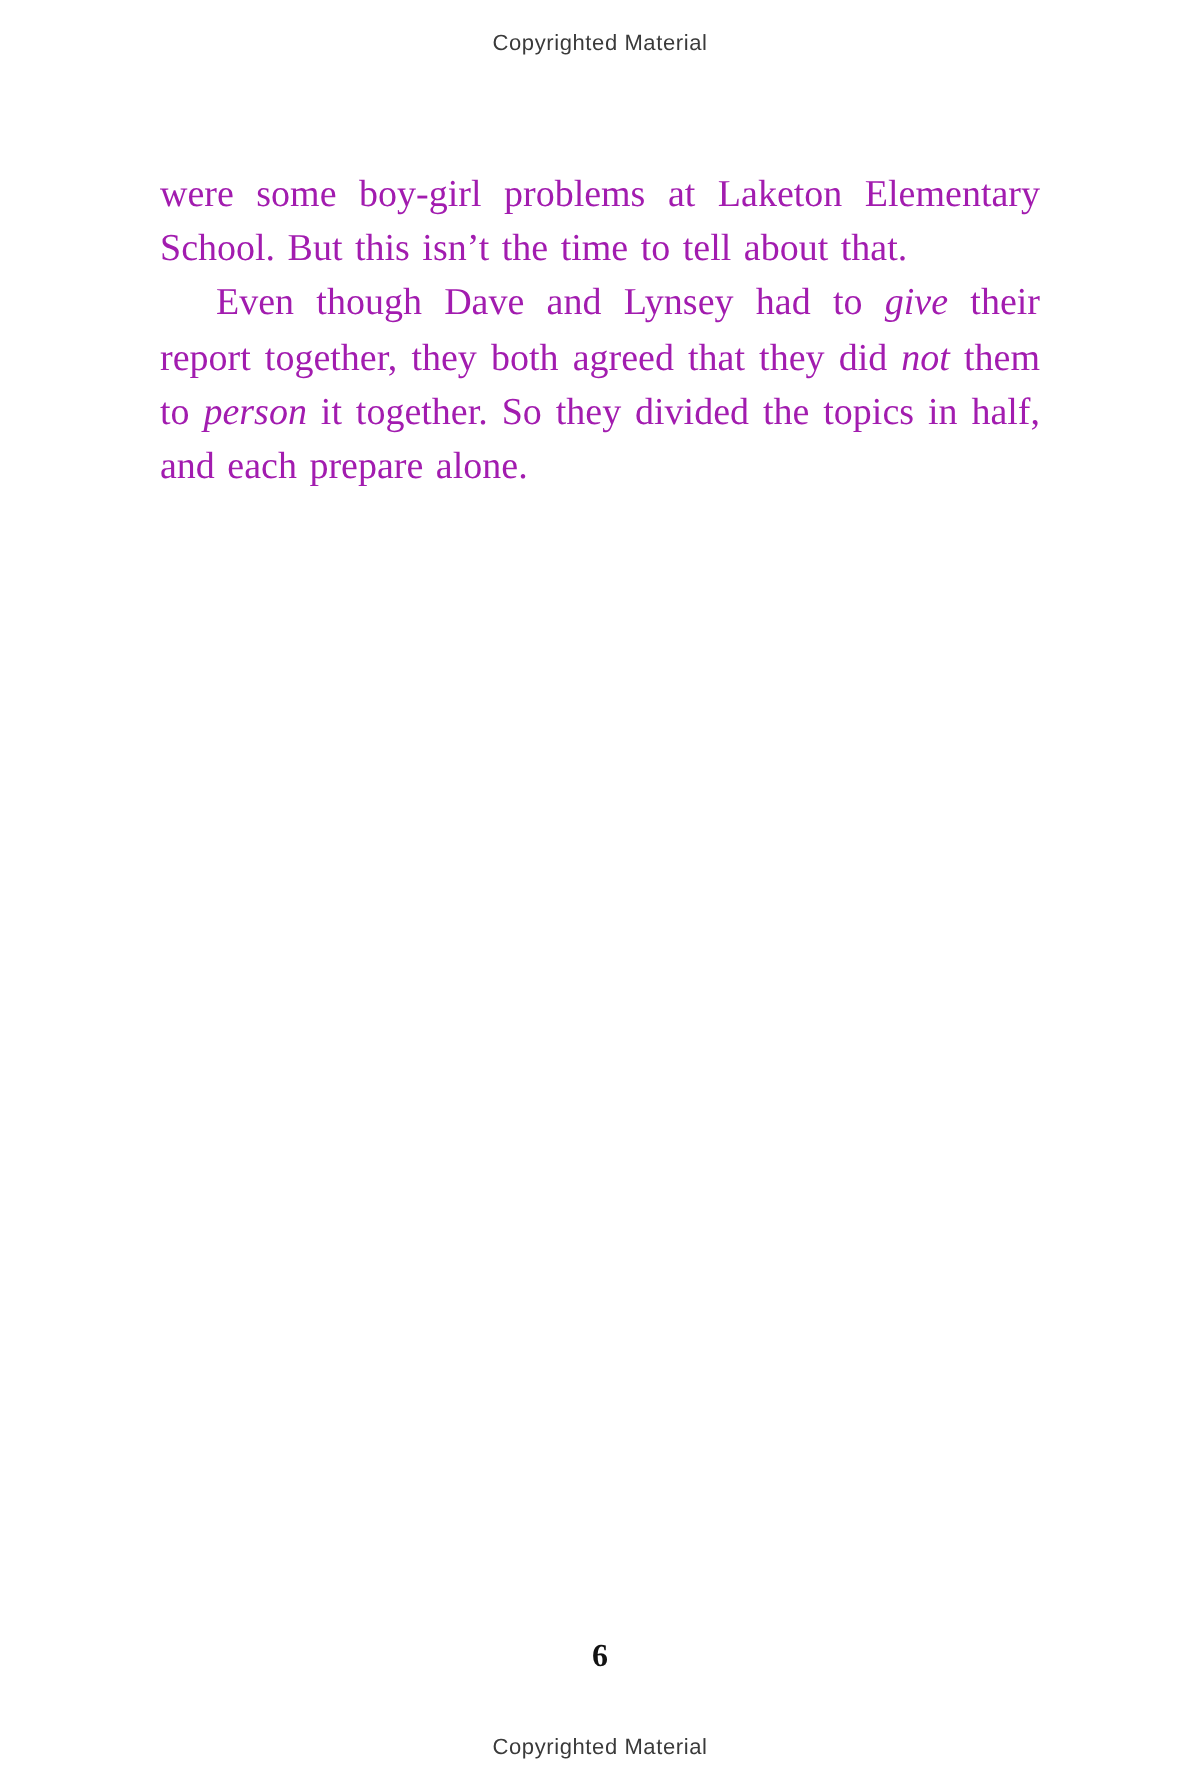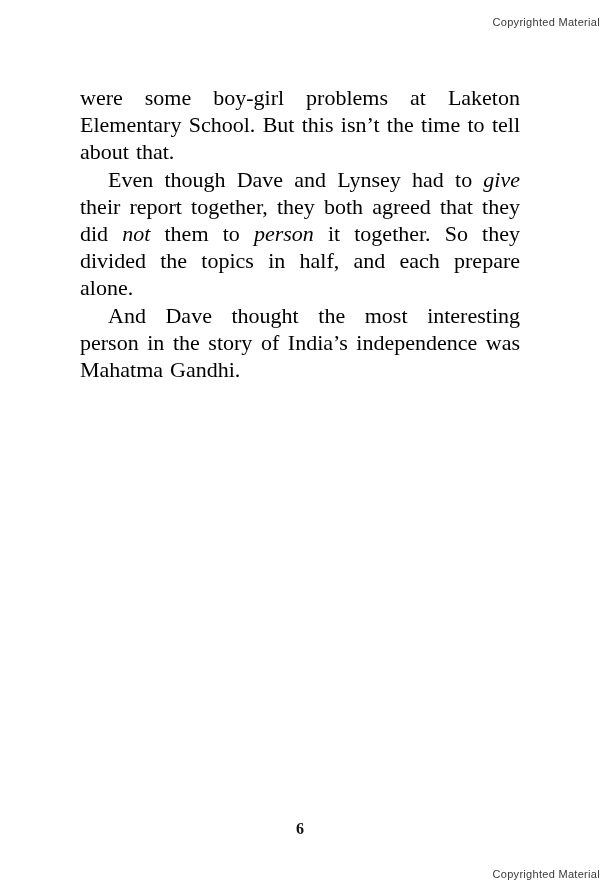--- a/index.html
+++ b/index.html
@@ -12,36 +12,36 @@
     width: 600px;
     height: 894px;
     background: #ffffff;
     overflow: hidden;
     font-family: "Liberation Serif", serif;
   }
   .notice {
     position: absolute;
     left: 0;
     width: 100%;
-    text-align: right;
+    text-align: center;
     font-family: "Liberation Sans", sans-serif;
     font-size: 11px;
     color: #3a3a3a;
     letter-spacing: 0.3px;
   }
   .notice-top { top: 16px; }
   .notice-bottom { bottom: 14px; }
   .body-text {
     position: absolute;
     top: 84px;
     left: 80px;
     width: 440px;
-    font-size: 22px;
+    font-size: 19px;
     line-height: 27.2px;
-    color: #000000;
+    color: #a21caf;
     text-align: justify;
     word-spacing: 1.5px;
     font-family: Liberation Serif, serif;
   }
   .body-text p {
     margin: 0;
     text-indent: 28px;
   }
   .body-text p.no-indent {
     text-indent: 0;
@@ -64,20 +64,19 @@
 </head>
 <body>
 
 <div class="page">
 
   <div class="notice notice-top">Copyrighted Material</div>
 
   <div class="body-text">
       <p class="no-indent"><span>were some boy-girl problems at Laketon Elementary School. But this isn’t the time to tell about that.</span></p>
       <p><span>Even though Dave and Lynsey had to </span><em>give</em><span> their report together, they both agreed that they did </span><em>not</em><span> them to </span><em>person</em><span> it together. So they divided the topics in half, and each prepare alone.</span></p>
-      <p><span>And Dave thought the most interesting person in the story of India’s independence was Mahatma Gandhi.</span></p>
     </div>
 
   <div class="page-number">6</div>
 
   <div class="notice notice-bottom">Copyrighted Material</div>
 
 </div>
 
 </body></html>

